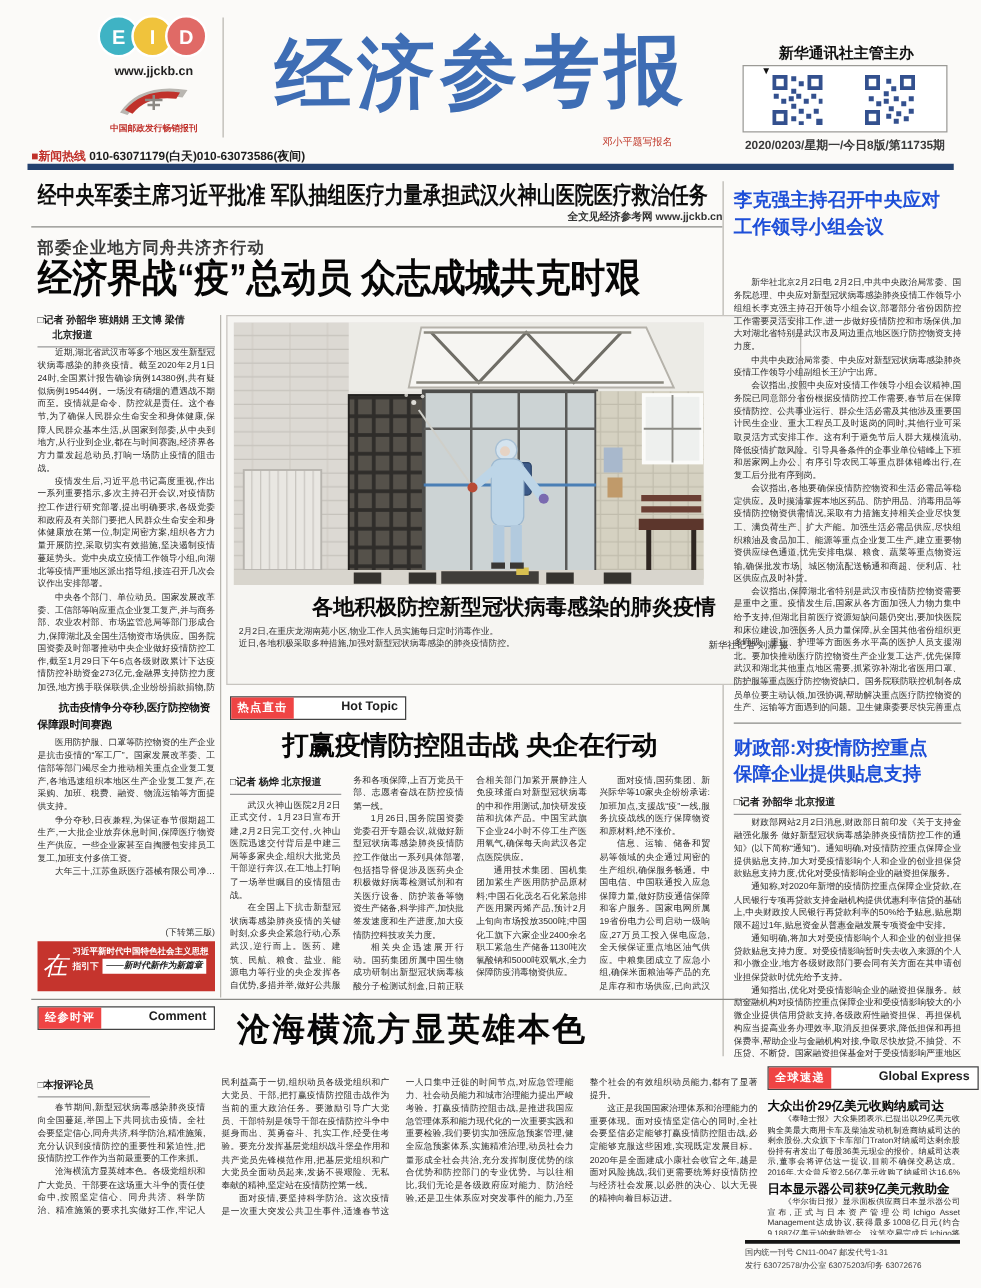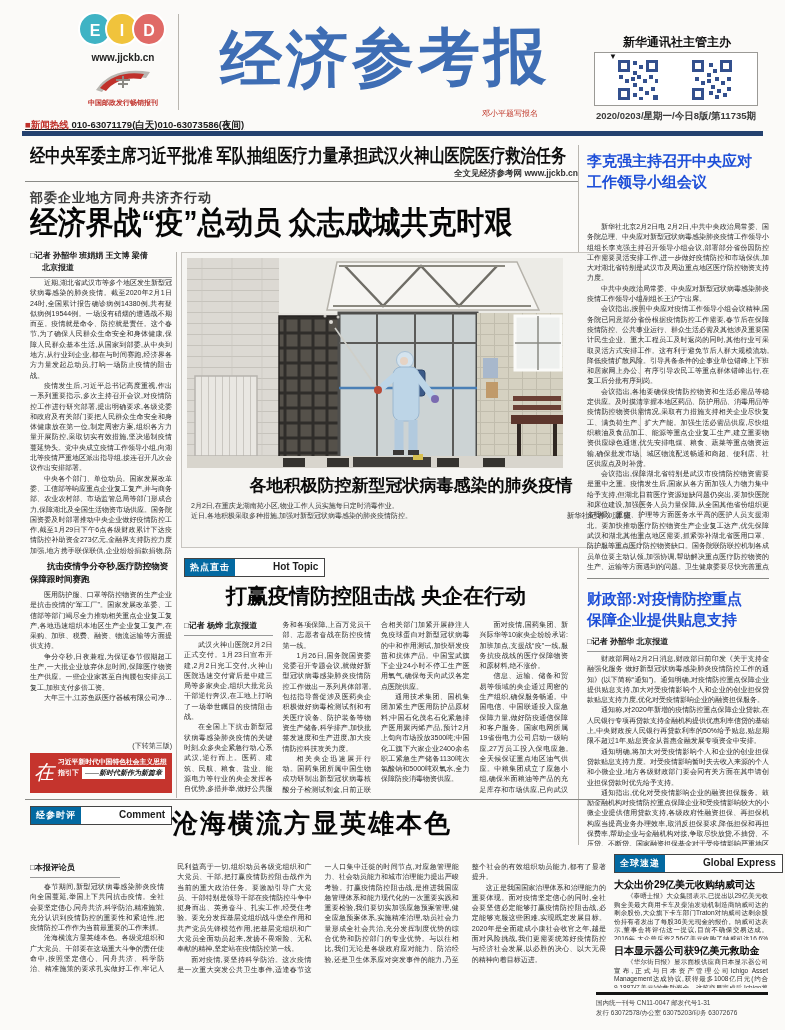--- a/index.html
+++ b/index.html
@@ -40,21 +40,21 @@
   .hrule { background:#8a8a86; height:1px; }
   
   .byline { font-size:8px; font-weight:bold; color:#222; border-bottom:1px solid #999;
             padding-bottom:3px; line-height:12px; }
   .bodytext { font-size:7px; line-height:10.3px; text-align:justify; color:#2b2b2b; overflow:hidden; }
   .bodytext p { text-indent:2em; }
   .subhead { font-size:8.5px; font-weight:bold; line-height:13px; color:#111; }
   .jumpnote { font-size:7px; text-align:right; color:#333; }
   
   .section-label { display:inline-flex; border:1px solid #444; font-weight:bold; background:#fff; }
-  .section-label .cn { background:#0369a1; color:#fff; font-size:9px; padding:2px 5px; letter-spacing:1px; }
+  .section-label .cn { background:#ef4444; color:#fff; font-size:9px; padding:2px 5px; letter-spacing:1px; }
   .section-label .en { color:#1d1d1d; font-size:10px; padding:2px 6px;margin-left:32px; }
   
   .photo-box { border:1px solid #c7c4bf; background:#f6f5f2; padding:5px; }
   .caption-title { font-size:17px; font-weight:900; text-align:center; color:#0a0a0a; margin-top:6px; }
   .caption-row { display:flex; justify-content:space-between; align-items:flex-end; margin-top:4px; padding:0 4px; }
   .caption-small { font-size:7px; line-height:10px; color:#333; }
   .caption-credit { font-size:7.5px; color:#333; white-space:nowrap; }
   
   .ht-headline { font-size:21px; font-weight:900; text-align:center; color:#070707; }
   .cols4 { column-count:4; column-gap:10px; }
@@ -154,21 +154,21 @@
           <rect x="26" y="30" width="4" height="4"></rect>
           <rect x="32" y="34" width="4" height="4"></rect>
         <rect x="18" y="32" width="4" height="4"></rect>
           <rect x="24" y="36" width="4" height="4"></rect>
           <rect x="36" y="28" width="4" height="4"></rect>
       </g>
     </svg>
   </div>
   <div class="abs dateline" style="left:586px; top:110px; width:180px;">2020/0203/星期一/今日8版/第11735期</div>
 
-  <div class="abs hotline" style="left:25px; top:119px;text-decoration:underline;">
+  <div class="abs hotline" style="left:25px; top:119px;">
     <span class="red">■新闻热线</span>
     <span>010-63071179(白天)010-63073586(夜间)</span>
   </div>
   <div class="abs navy-rule" style="left:22px; top:131px; width:741px; height:5px;"></div>
 
   <div class="abs" style="left:30px; top:143px; width:550px; overflow:hidden;">
     <span class="condensed top-headline" style="transform:scaleX(0.8);">经中央军委主席习近平批准  军队抽组医疗力量承担武汉火神山医院医疗救治任务</span>
   </div>
   <div class="abs top-note" style="left:380px; top:168px; width:198px;">全文见经济参考网 www.jjckb.cn</div>
   <div class="abs hrule" style="left:25px; top:181px; width:553px;"></div>
@@ -342,21 +342,21 @@
     <p>通知指出,优化对受疫情影响企业的融资担保服务。鼓励金融机构对疫情防控重点保障企业和受疫情影响较大的小微企业提供信用贷款支持,各级政府性融资担保、再担保机构应当提高业务办理效率,取消反担保要求,降低担保和再担保费率,帮助企业与金融机构对接,争取尽快放贷,不抽贷、不压贷、不断贷。国家融资担保基金对于受疫情影响严重地区的政府性融资担保、再担保机构,减半收取再担保费。</p>
   </div>
 
   <div class="abs hrule" style="left:25px; top:799px; width:580px;"></div>
   <div class="abs" style="left:30px; top:804px;">
     <span class="section-label">
       <span class="cn">经参时评</span>
       <span class="en">Comment</span>
     </span>
   </div>
-  <div class="abs comment-headline" style="left:132px; top:806px; width:360px;">沧海横流方显英雄本色</div>
+  <div class="abs comment-headline" style="left:150px; top:806px; width:360px;">沧海横流方显英雄本色</div>
   <div class="abs" style="left:30px; top:862px; width:576px; height:162px; overflow:hidden;">
     <div class="cols4c bodytext" style="height:162px;">
       <div class="byline" style="margin-bottom:4px; width:90px;">□本报评论员</div>
       <p>春节期间,新型冠状病毒感染肺炎疫情向全国蔓延,举国上下共同抗击疫情。全社会要坚定信心,同舟共济,科学防治,精准施策,充分认识到疫情防控的重要性和紧迫性,把疫情防控工作作为当前最重要的工作来抓。</p>
       <p>沧海横流方显英雄本色。各级党组织和广大党员、干部要在这场重大斗争的责任使命中,按照坚定信心、同舟共济、科学防治、精准施策的要求扎实做好工作,牢记人民利益高于一切,组织动员各级党组织和广大党员、干部,把打赢疫情防控阻击战作为当前的重大政治任务。要激励引导广大党员、干部特别是领导干部在疫情防控斗争中挺身而出、英勇奋斗、扎实工作,经受住考验。要充分发挥基层党组织战斗堡垒作用和共产党员先锋模范作用,把基层党组织和广大党员全面动员起来,发扬不畏艰险、无私奉献的精神,坚定站在疫情防控第一线。</p>
       <p>面对疫情,要坚持科学防治。这次疫情是一次重大突发公共卫生事件,适逢春节这一人口集中迁徙的时间节点,对应急管理能力、社会动员能力和城市治理能力提出严峻考验。打赢疫情防控阻击战,是推进我国应急管理体系和能力现代化的一次重要实践和重要检验,我们要切实加强应急预案管理,健全应急预案体系,实施精准治理,动员社会力量形成全社会共治,充分发挥制度优势的综合优势和防控部门的专业优势。与以往相比,我们无论是各级政府应对能力、防治经验,还是卫生体系应对突发事件的能力,乃至整个社会的有效组织动员能力,都有了显著提升。</p>
       <p>这正是我国国家治理体系和治理能力的重要体现。面对疫情坚定信心的同时,全社会要坚信必定能够打赢疫情防控阻击战,必定能够克服这些困难,实现既定发展目标。2020年是全面建成小康社会收官之年,越是面对风险挑战,我们更需要统筹好疫情防控与经济社会发展,以必胜的决心、以大无畏的精神向着目标迈进。</p>
     </div>
   </div>
 

